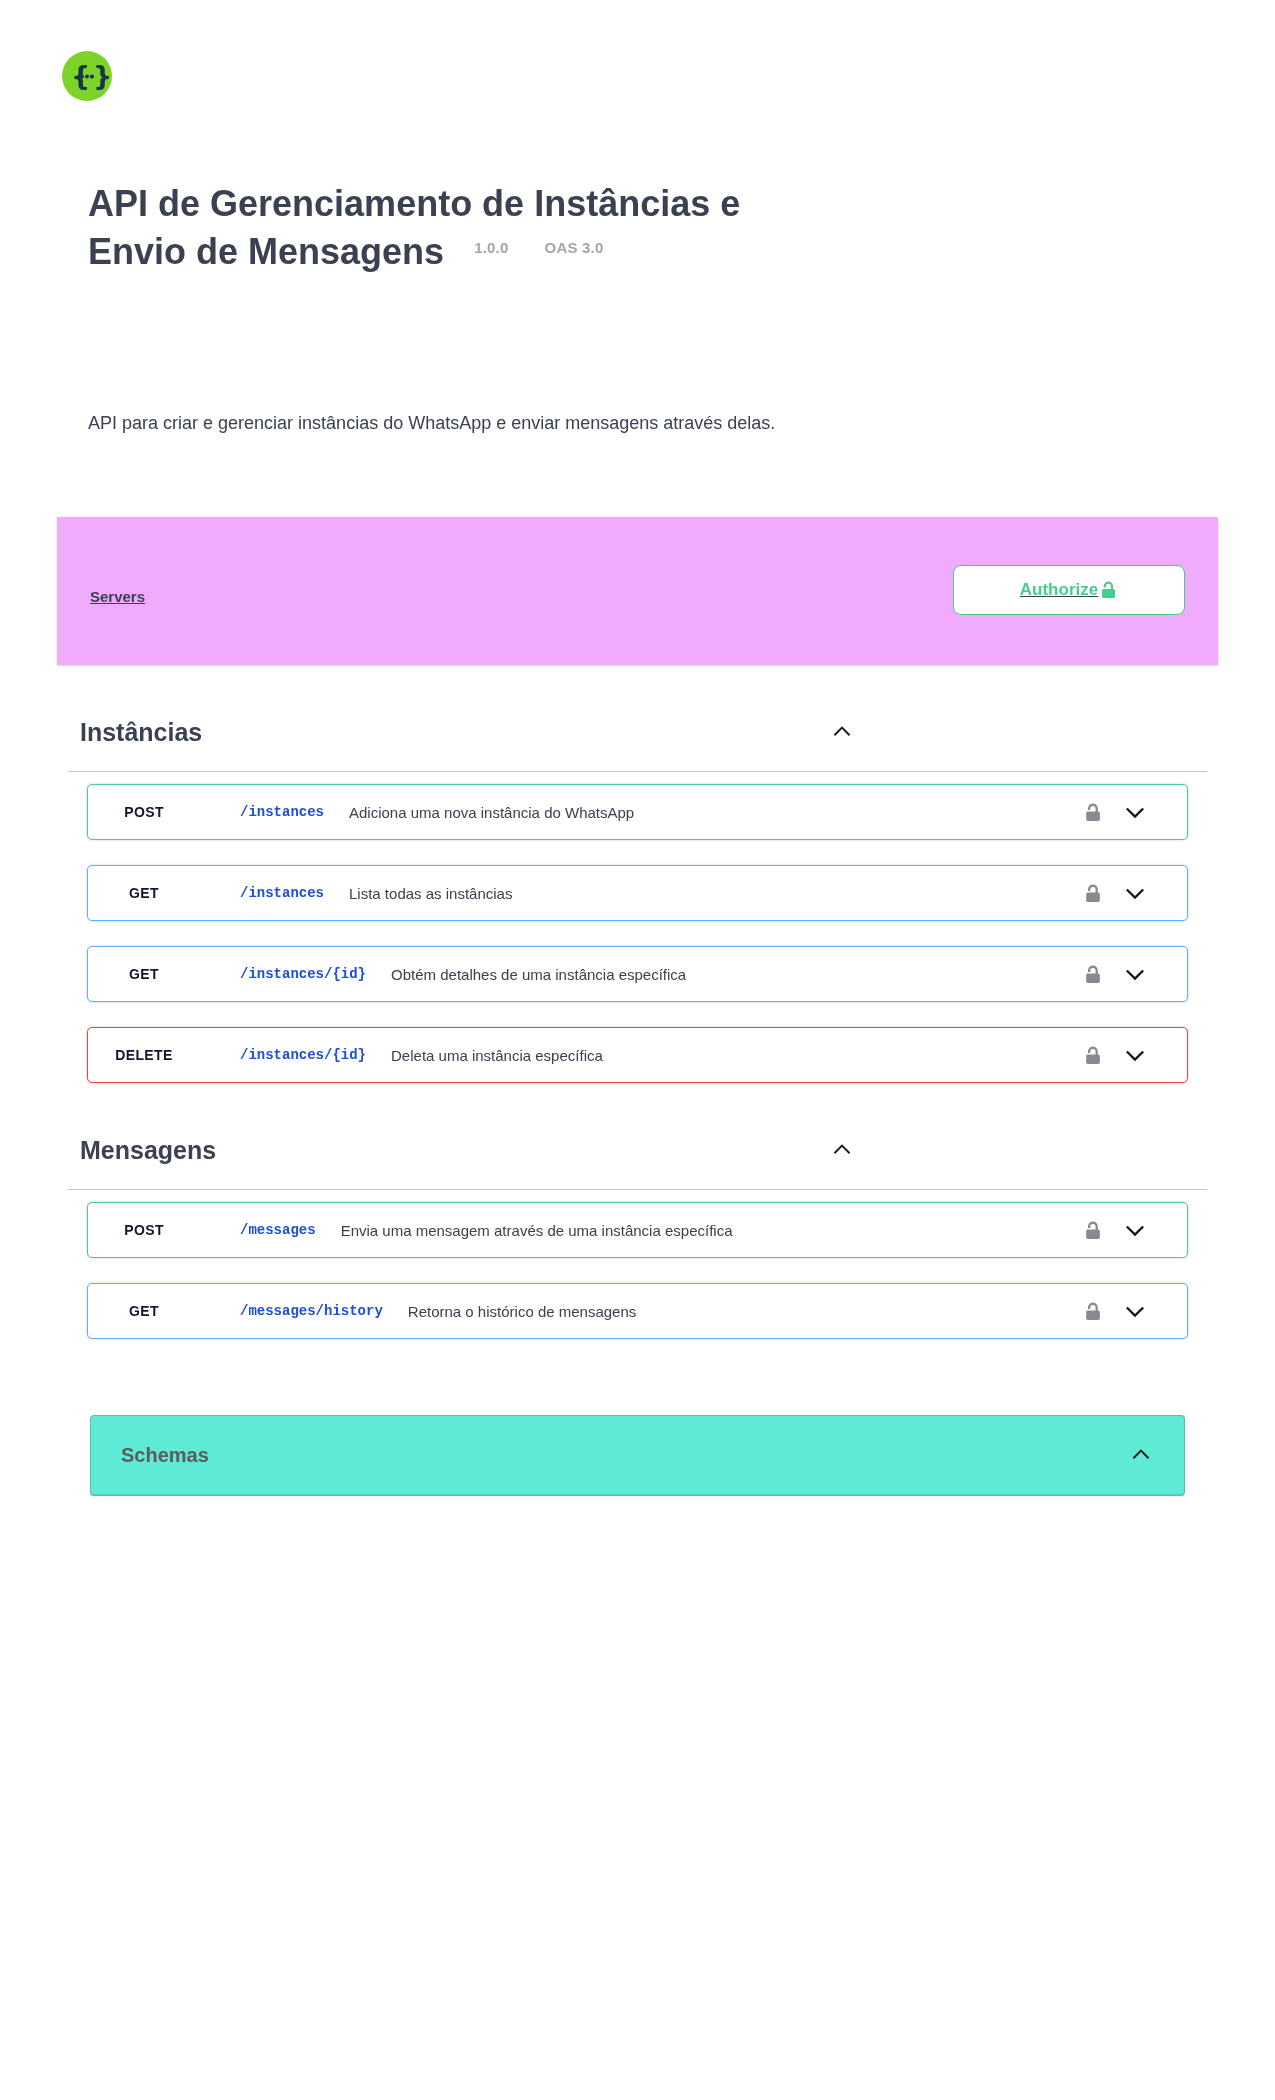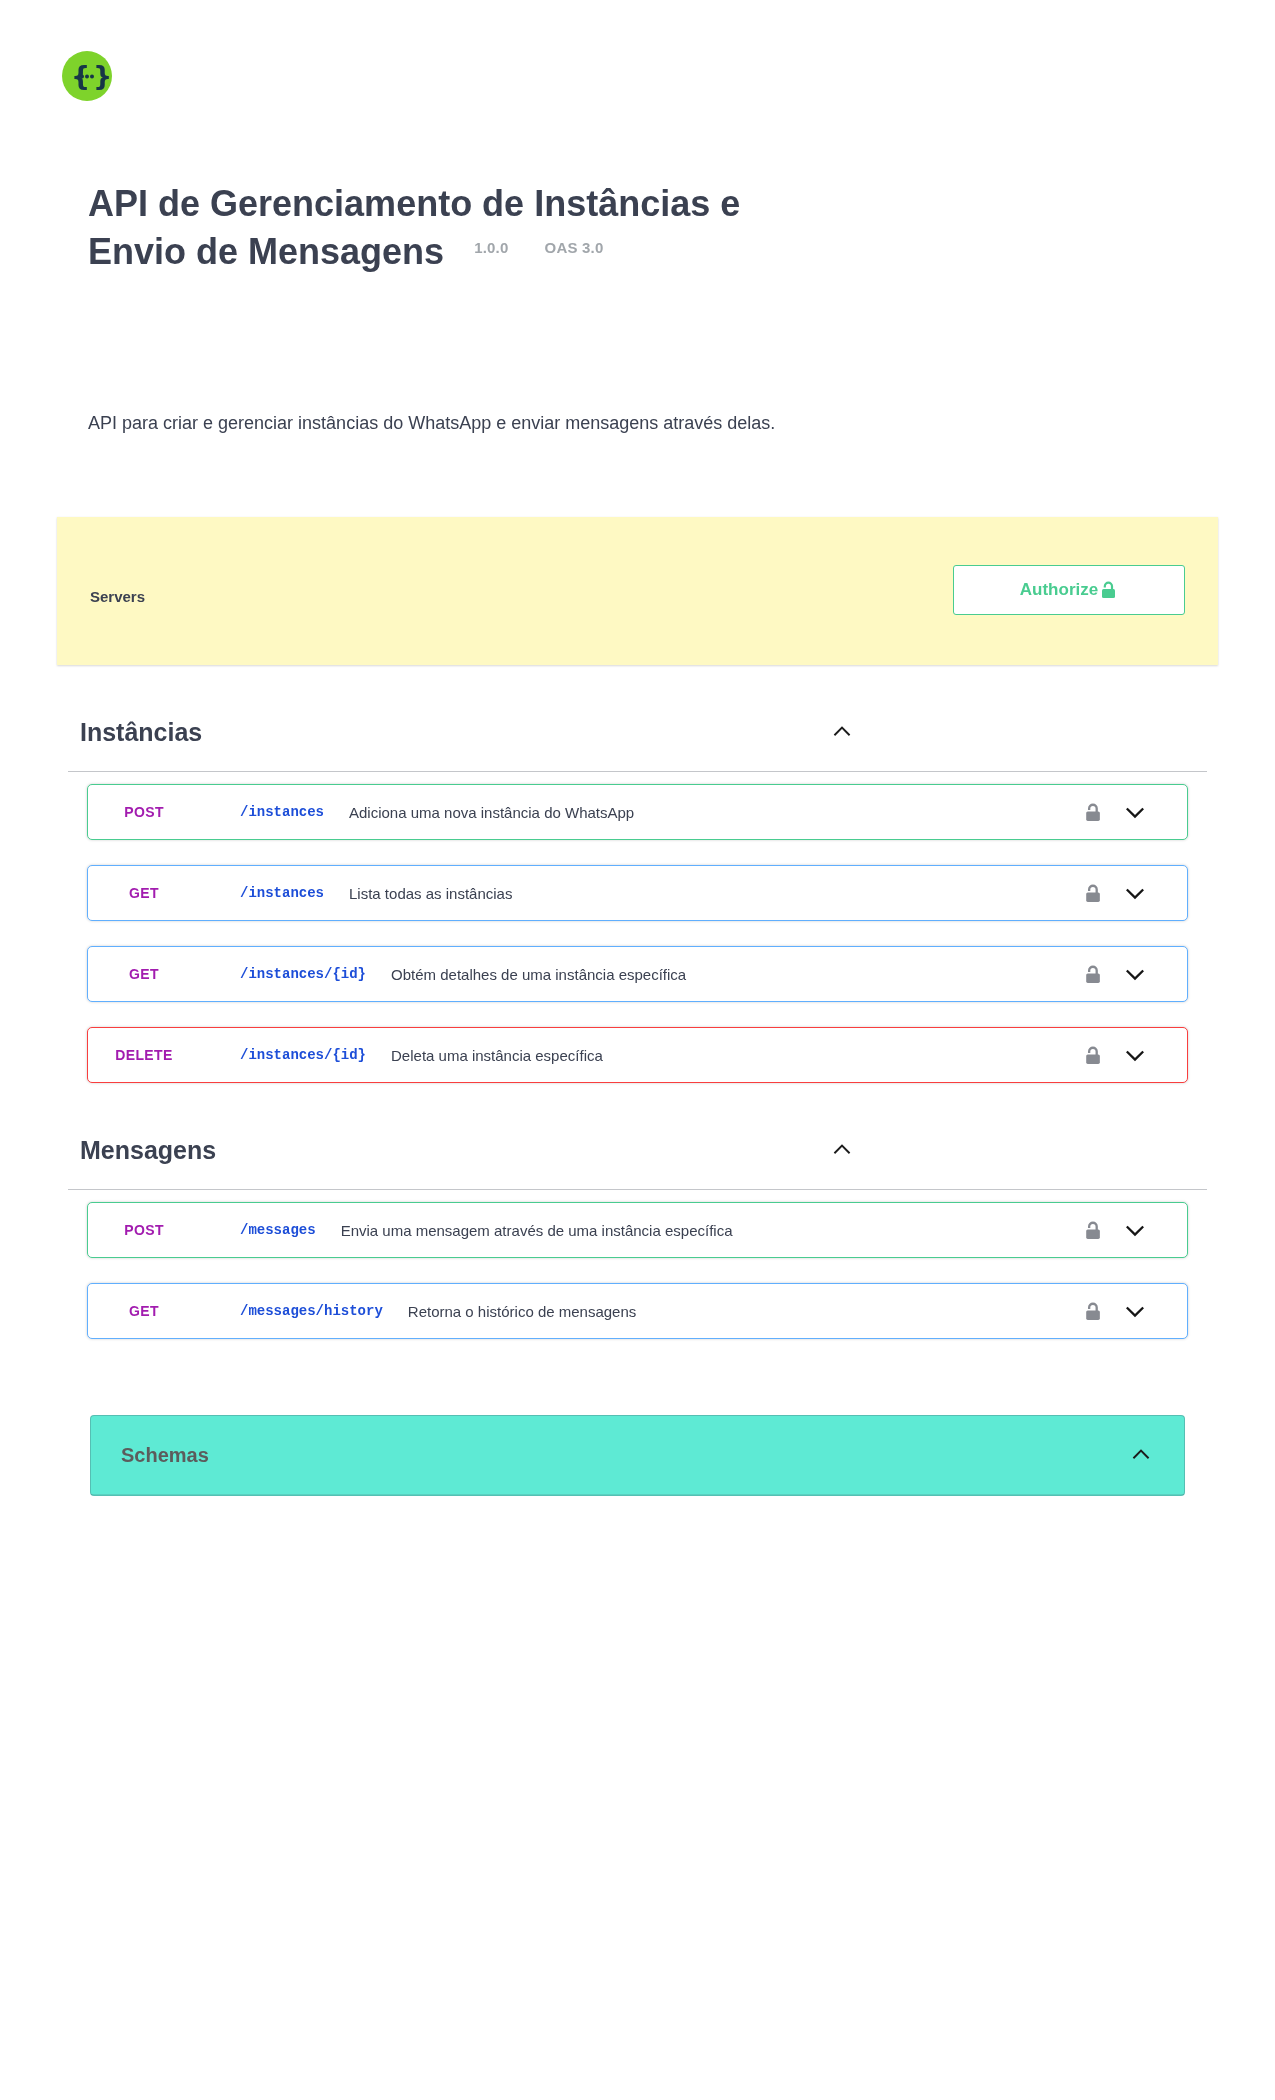--- a/index.html
+++ b/index.html
@@ -12,43 +12,43 @@
 
   
   .info { margin:0 68px; padding:0 20px; }
   .api-title { margin-top:79px; font-size:36px; line-height:48px; font-weight:bold; color:#3b4151; }
   .versions { display:inline-block; margin-left:20px; position:relative; top:-11px; white-space:nowrap; }
   .ver { color:#a1a6ab; font-weight:bold; font-size:15px; letter-spacing:.2px; }
   .ver + .ver { margin-left:26px; }
   .api-desc { margin-top:130px; font-size:18px; color:#3b4151; }
 
   
-  .scheme-container { margin:83px 57px 0; padding:48px 33px 50px; background:#fef9c3;
+  .scheme-container { margin:83px 57px 0; padding:48px 33px 50px; background:#f0abfc;
     box-shadow:0 1px 2px 0 rgba(0,0,0,.15), 0 0 1px rgba(0,0,0,.06);
-    display:flex; justify-content:space-between; align-items:flex-end; }
+    display:flex; justify-content:space-between; align-items:flex-end;text-decoration:underline; }
   .servers-label { display:block; font-size:15px; font-weight:bold; color:#3b4151; margin-bottom:10px; }
   .server-select { display:flex; align-items:center; width:483px; height:44px; border:2px solid #41444e;
     border-radius:6px; padding:0 15px; font-weight:bold; font-size:16px; color:#3b4151; background:#fff; cursor:pointer; }
   .authorize-btn { display:flex; align-items:center; justify-content:center; 
-    width:232px; height:50px; background:#fff; border:1.5px solid #49cc90; border-radius:3px;
+    width:232px; height:50px; background:#fff; border:1.5px solid #49cc90; border-radius:8px;
     color:#49cc90; font-weight:bold; font-size:17px; font-family:"Liberation Sans",sans-serif; cursor:pointer; }
 
   
   .wrapper { margin:12px 68px; }
   .tag-header { position:relative; margin-top:52px; padding:0 0 24px 12px; font-size:25px; line-height:30px;
     font-weight:bold; color:#3b4151; border-bottom:1px solid rgba(59,65,81,.3); cursor:pointer; }
   .tag-arrow { position:absolute; left:761px; top:2px; }
 
   .opblock-list { padding-top:12px; }
   .opblock { display:flex; align-items:center; height:56px; margin:0 19px 25px; padding:0 38px 0 10px;
     background:#fff; border:1.5px solid; border-radius:5px; box-shadow:0 0 3px rgba(0,0,0,.19); cursor:pointer; }
   .op-post   { border-color:#49cc90; }
   .op-get    { border-color:#61affe; }
   .op-delete { border-color:#f93e3e; }
-  .op-method { width:92px; text-align:center; font-size:14px; font-weight:bold; color:#a21caf; letter-spacing:.4px; }
+  .op-method { width:92px; text-align:center; font-size:14px; font-weight:bold; color:#0f172a; letter-spacing:.4px; }
   .op-path { margin-left:50px; font-family:"Liberation Mono", monospace; font-weight:bold; font-size:14px; color:#1d4ed8; }
   .op-summary { margin-left:25px; font-size:15px; color:#3b4151; }
   .op-lock { margin-left:auto; display:flex; cursor:pointer; }
   .op-arrow { margin-left:18px; display:flex; cursor:pointer; }
 
   
   .schemas { margin:76px 22px 0; border:1px solid rgba(59,65,81,.25); border-radius:4px; background:#5eead4; }
   .schemas-header { display:flex; align-items:center; justify-content:space-between;
     padding:26px 30px; border-bottom:1px solid rgba(59,65,81,.15); cursor:pointer; }
   .schemas-title { font-size:20px; font-weight:bold; color:#5c5c5c; }

